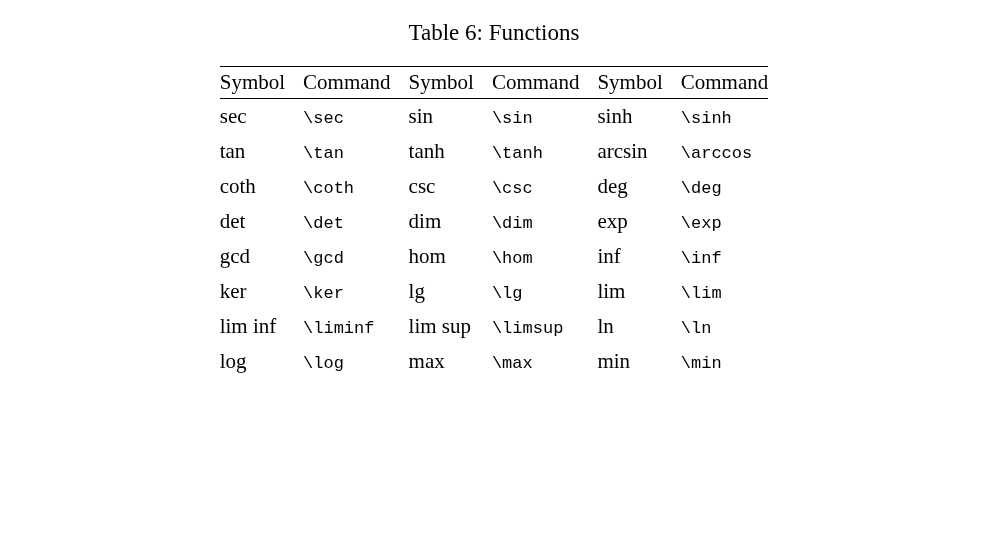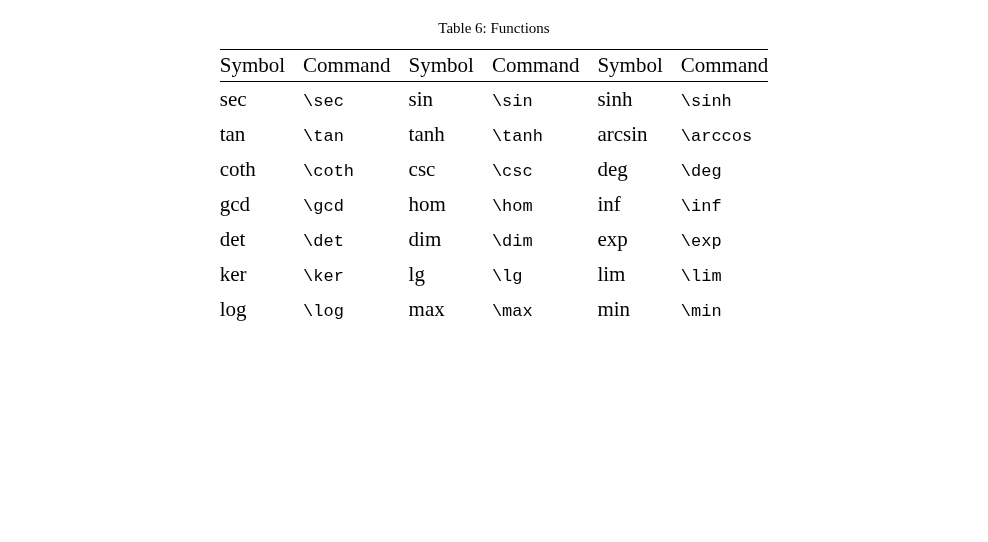--- a/index.html
+++ b/index.html
@@ -8,22 +8,22 @@
       font-family: 'Times New Roman', Times, serif;
       font-size: 21px;
       color: #000;
       background: #fff;
       display: flex;
       flex-direction: column;
       align-items: center;
     }
     .caption {
       text-align: center;
-      margin-bottom: 12px;
-      font-size: 15px;
+      margin-bottom: 20px;
+      font-size: 23px;
     }
     table {
       border-collapse: collapse;
       width: auto;
     }
     th, td {
       padding: 3px 18px 3px 0;
       text-align: left;
       vertical-align: baseline;
     }
@@ -96,42 +96,50 @@
     </tr>
     <tr>
       <td class="sym">coth</td>
       <td class="cmd">\coth</td>
       <td class="sym">csc</td>
       <td class="cmd">\csc</td>
       <td class="sym">deg</td>
       <td class="cmd">\deg</td>
     </tr>
     <tr>
+      <td class="sym">det</td>
+      <td class="cmd">\det</td>
+      <td class="sym">dim</td>
+      <td class="cmd">\dim</td>
+      <td class="sym">exp</td>
+      <td class="cmd">\exp</td>
+    </tr>
+    <tr>
       <td class="sym">gcd</td>
       <td class="cmd">\gcd</td>
       <td class="sym">hom</td>
       <td class="cmd">\hom</td>
       <td class="sym">inf</td>
       <td class="cmd">\inf</td>
     </tr>
     <tr>
-      <td class="sym">det</td>
-      <td class="cmd">\det</td>
-      <td class="sym">dim</td>
-      <td class="cmd">\dim</td>
-      <td class="sym">exp</td>
-      <td class="cmd">\exp</td>
-    </tr>
-    <tr>
       <td class="sym">ker</td>
       <td class="cmd">\ker</td>
       <td class="sym">lg</td>
       <td class="cmd">\lg</td>
       <td class="sym">lim</td>
       <td class="cmd">\lim</td>
+    </tr>
+    <tr>
+      <td class="sym">lim inf</td>
+      <td class="cmd">\liminf</td>
+      <td class="sym">lim sup</td>
+      <td class="cmd">\limsup</td>
+      <td class="sym">ln</td>
+      <td class="cmd">\ln</td>
     </tr>
     <tr>
       <td class="sym">log</td>
       <td class="cmd">\log</td>
       <td class="sym">max</td>
       <td class="cmd">\max</td>
       <td class="sym">min</td>
       <td class="cmd">\min</td>
     </tr>
   </tbody>

